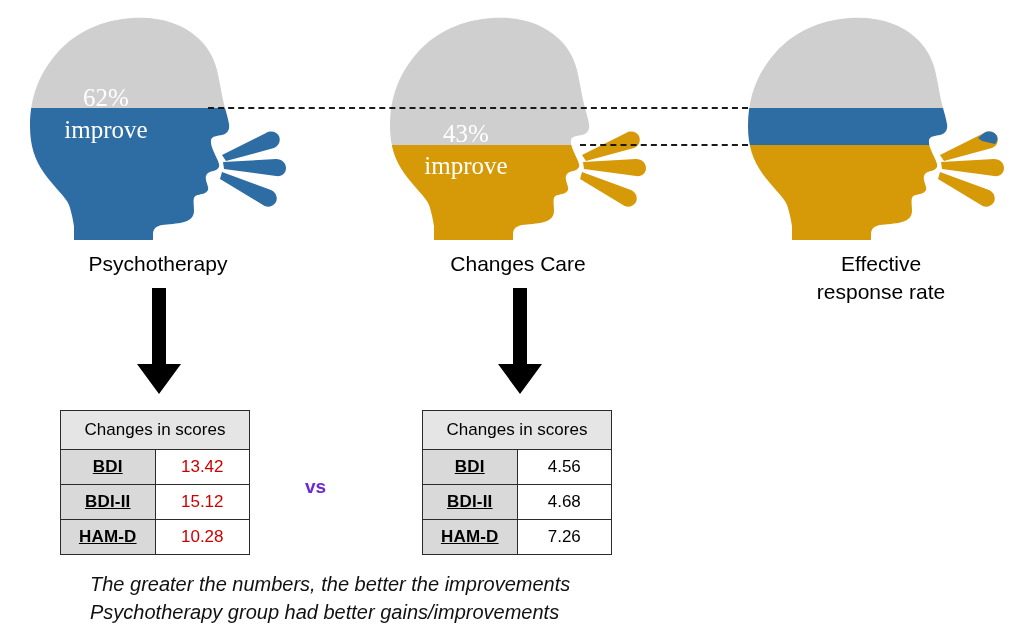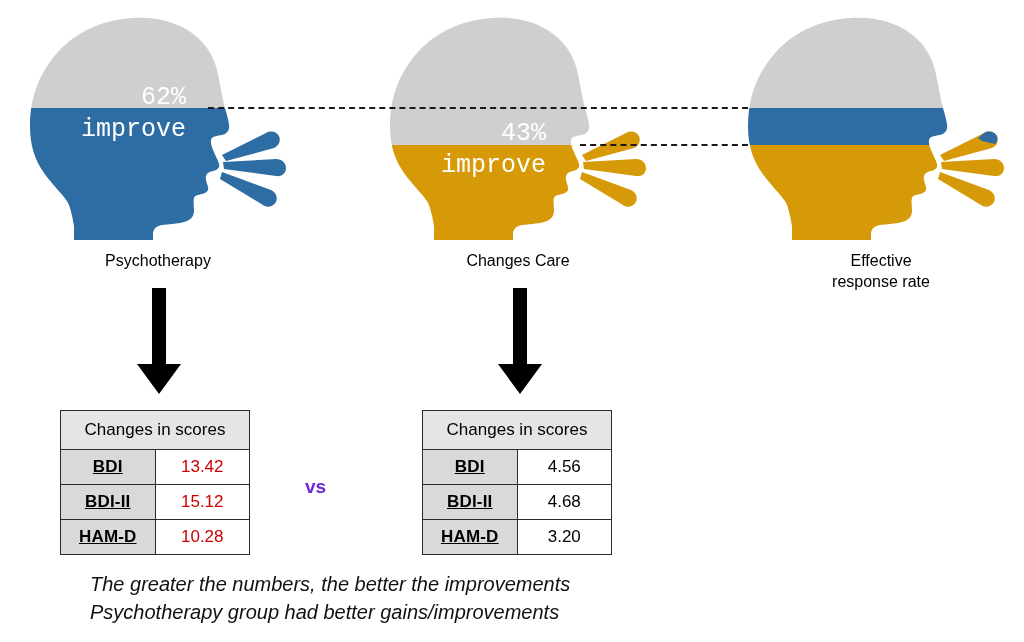--- a/index.html
+++ b/index.html
@@ -33,41 +33,41 @@
   .head-svg {
     position: absolute;
     left: 0; top: 0;
     width: 330px;
     height: 240px;
     overflow: visible;
   }
 
   .head-pct {
     position: absolute;
-    text-align: right;
+    text-align: center;
     color: #ffffff;
     font-size: 25px;
     line-height: 1.28;
-    font-family: Liberation Mono, monospace;
+    font-family: Liberation Serif, serif;
     pointer-events: none;
     white-space: pre-line;
   }
 
   
   .dash-line {
     position: absolute;
     height: 0;
     border-top: 2.4px dashed #1a1a1a;
   }
 
   
   .head-caption {
     position: absolute;
     text-align: center;
-    font-size: 16px;
+    font-size: 21px;
     line-height: 1.32;
     color: #000000;
     font-family: "Liberation Sans", sans-serif;
     white-space: pre-line;
   }
 
   
   .arrow-svg {
     position: absolute;
   }
@@ -275,21 +275,21 @@
       <tr>
         <td class="lbl" style="width:92px;">BDI</td>
         <td class="val val-black">4.56</td>
       </tr>
       <tr>
         <td class="lbl">BDI-II</td>
         <td class="val val-black">4.68</td>
       </tr>
       <tr>
         <td class="lbl">HAM-D</td>
-        <td class="val val-black">3.20</td>
+        <td class="val val-black">7.26</td>
       </tr>
     </tbody>
   </table>
 
   <div class="footnote" style="left:90px; top:570px; width:620px;">The greater the numbers, the better the improvements
 Psychotherapy group had better gains/improvements</div>
 
 </div>
 
 </body></html>

